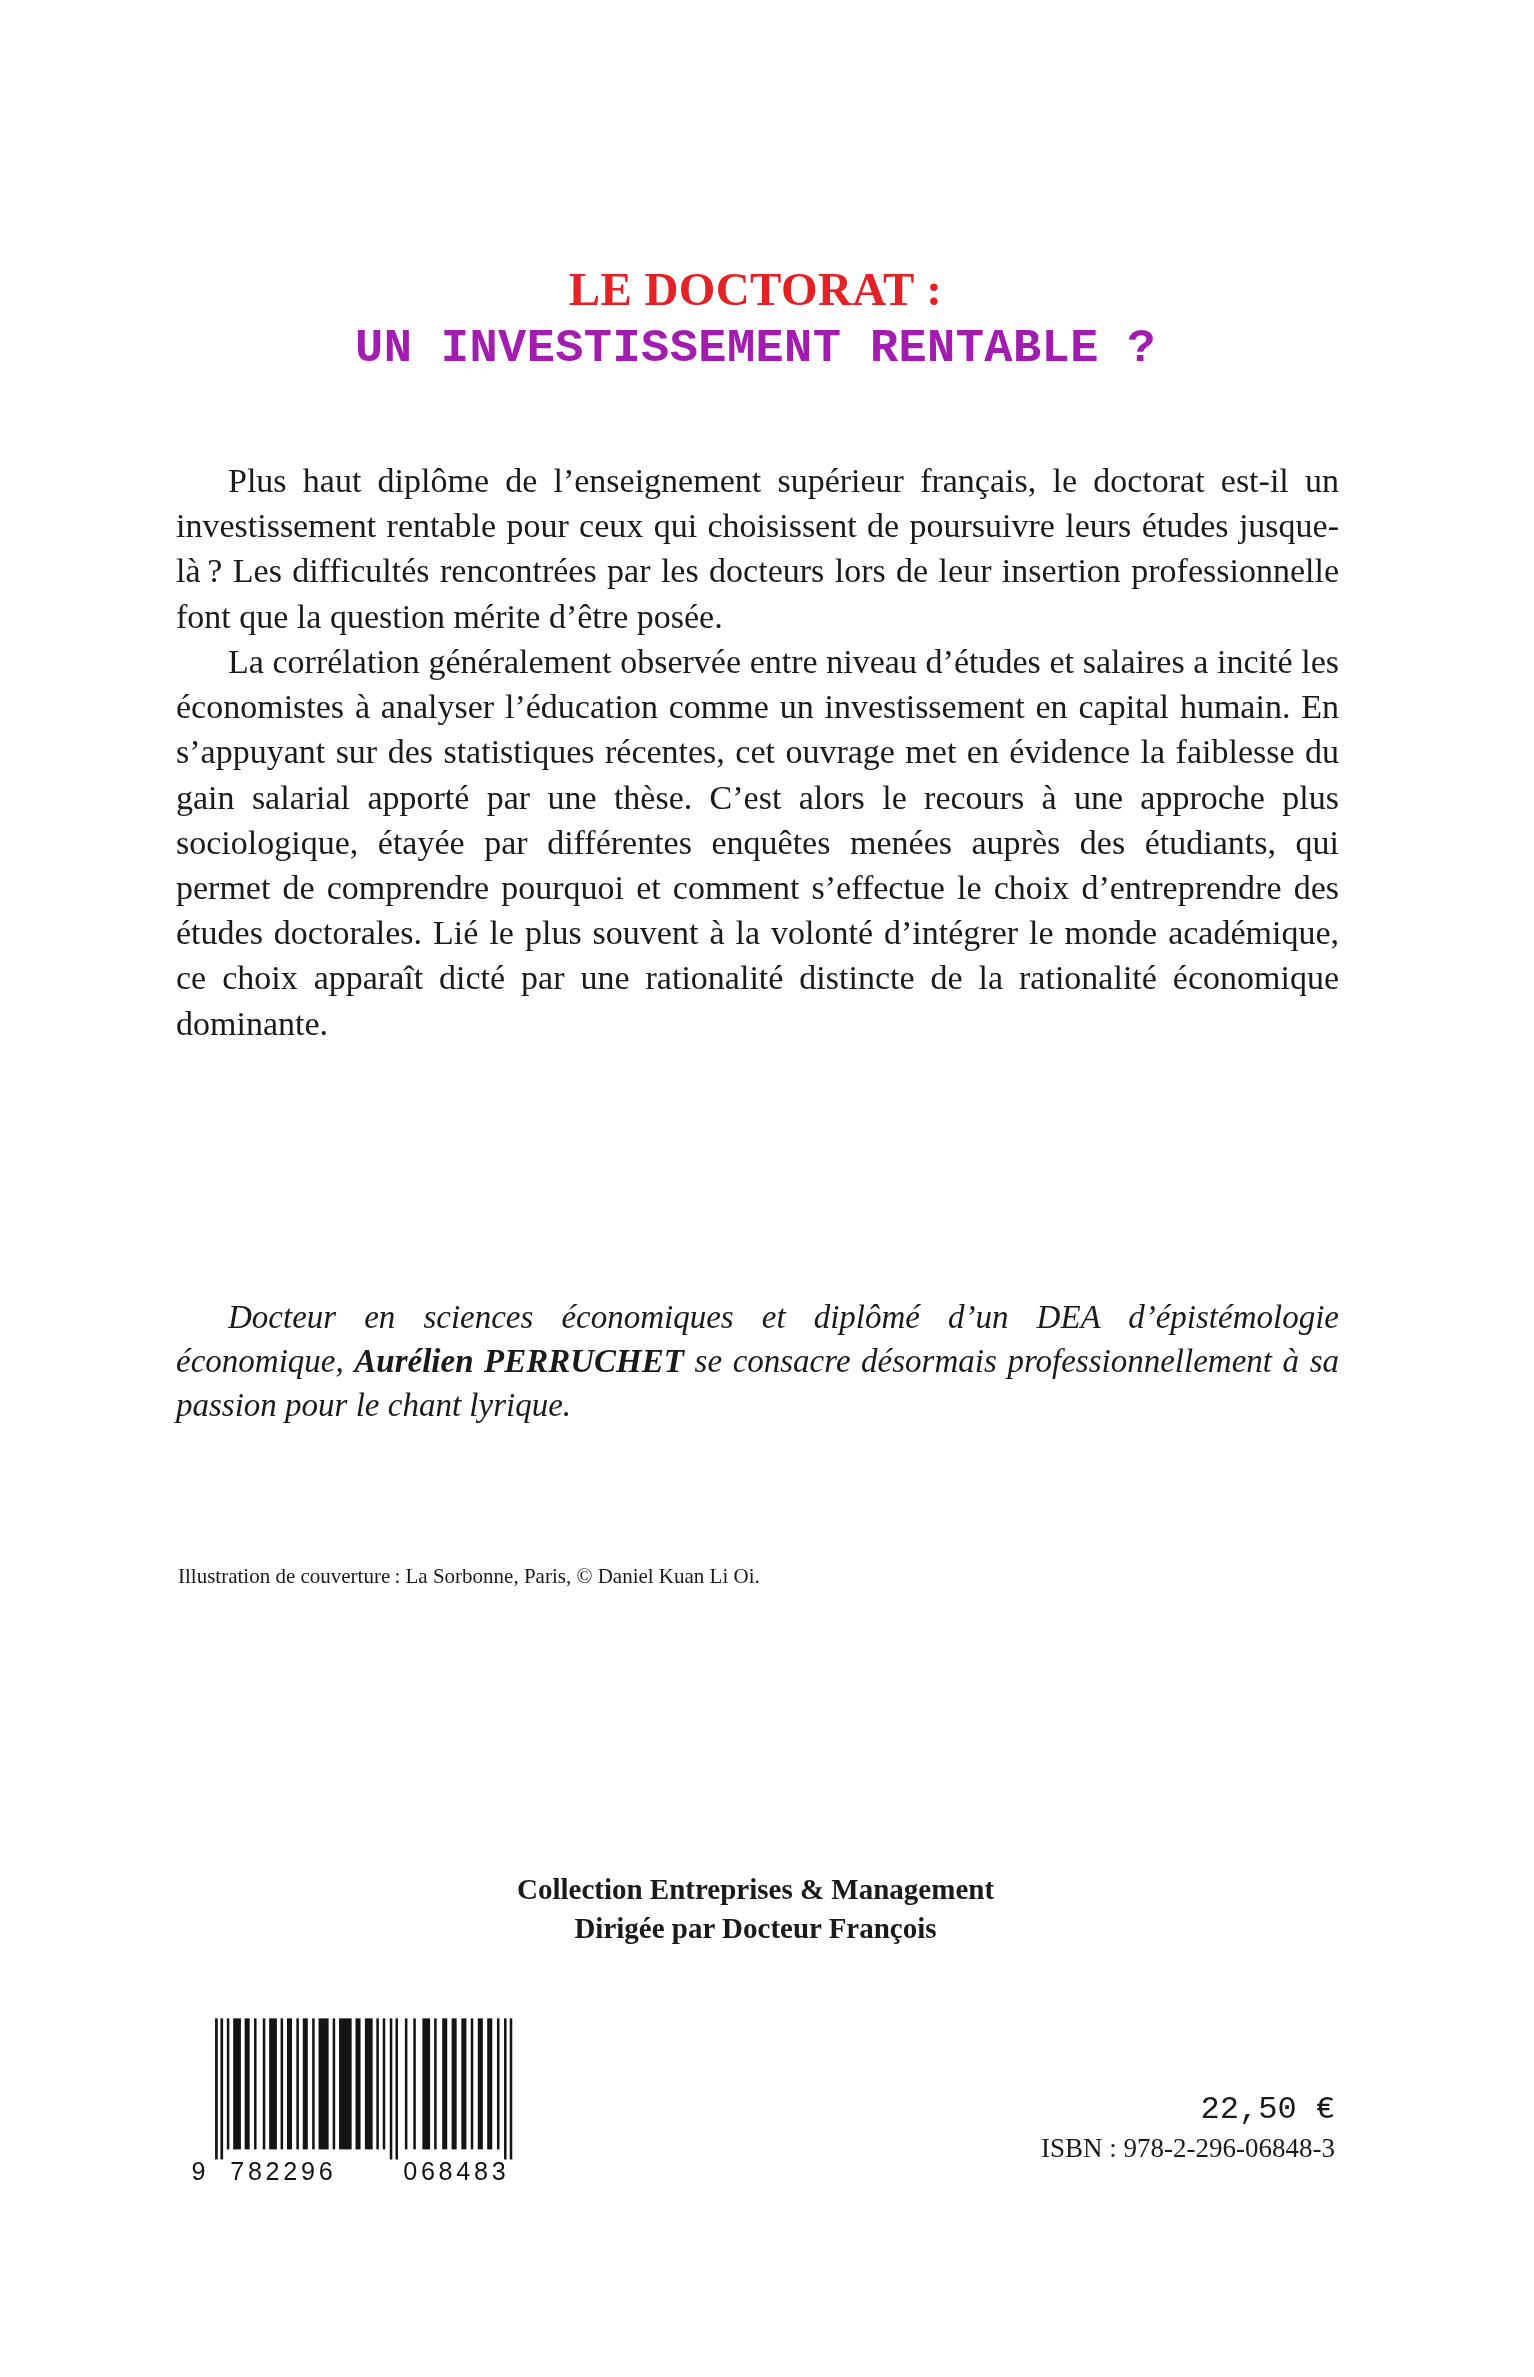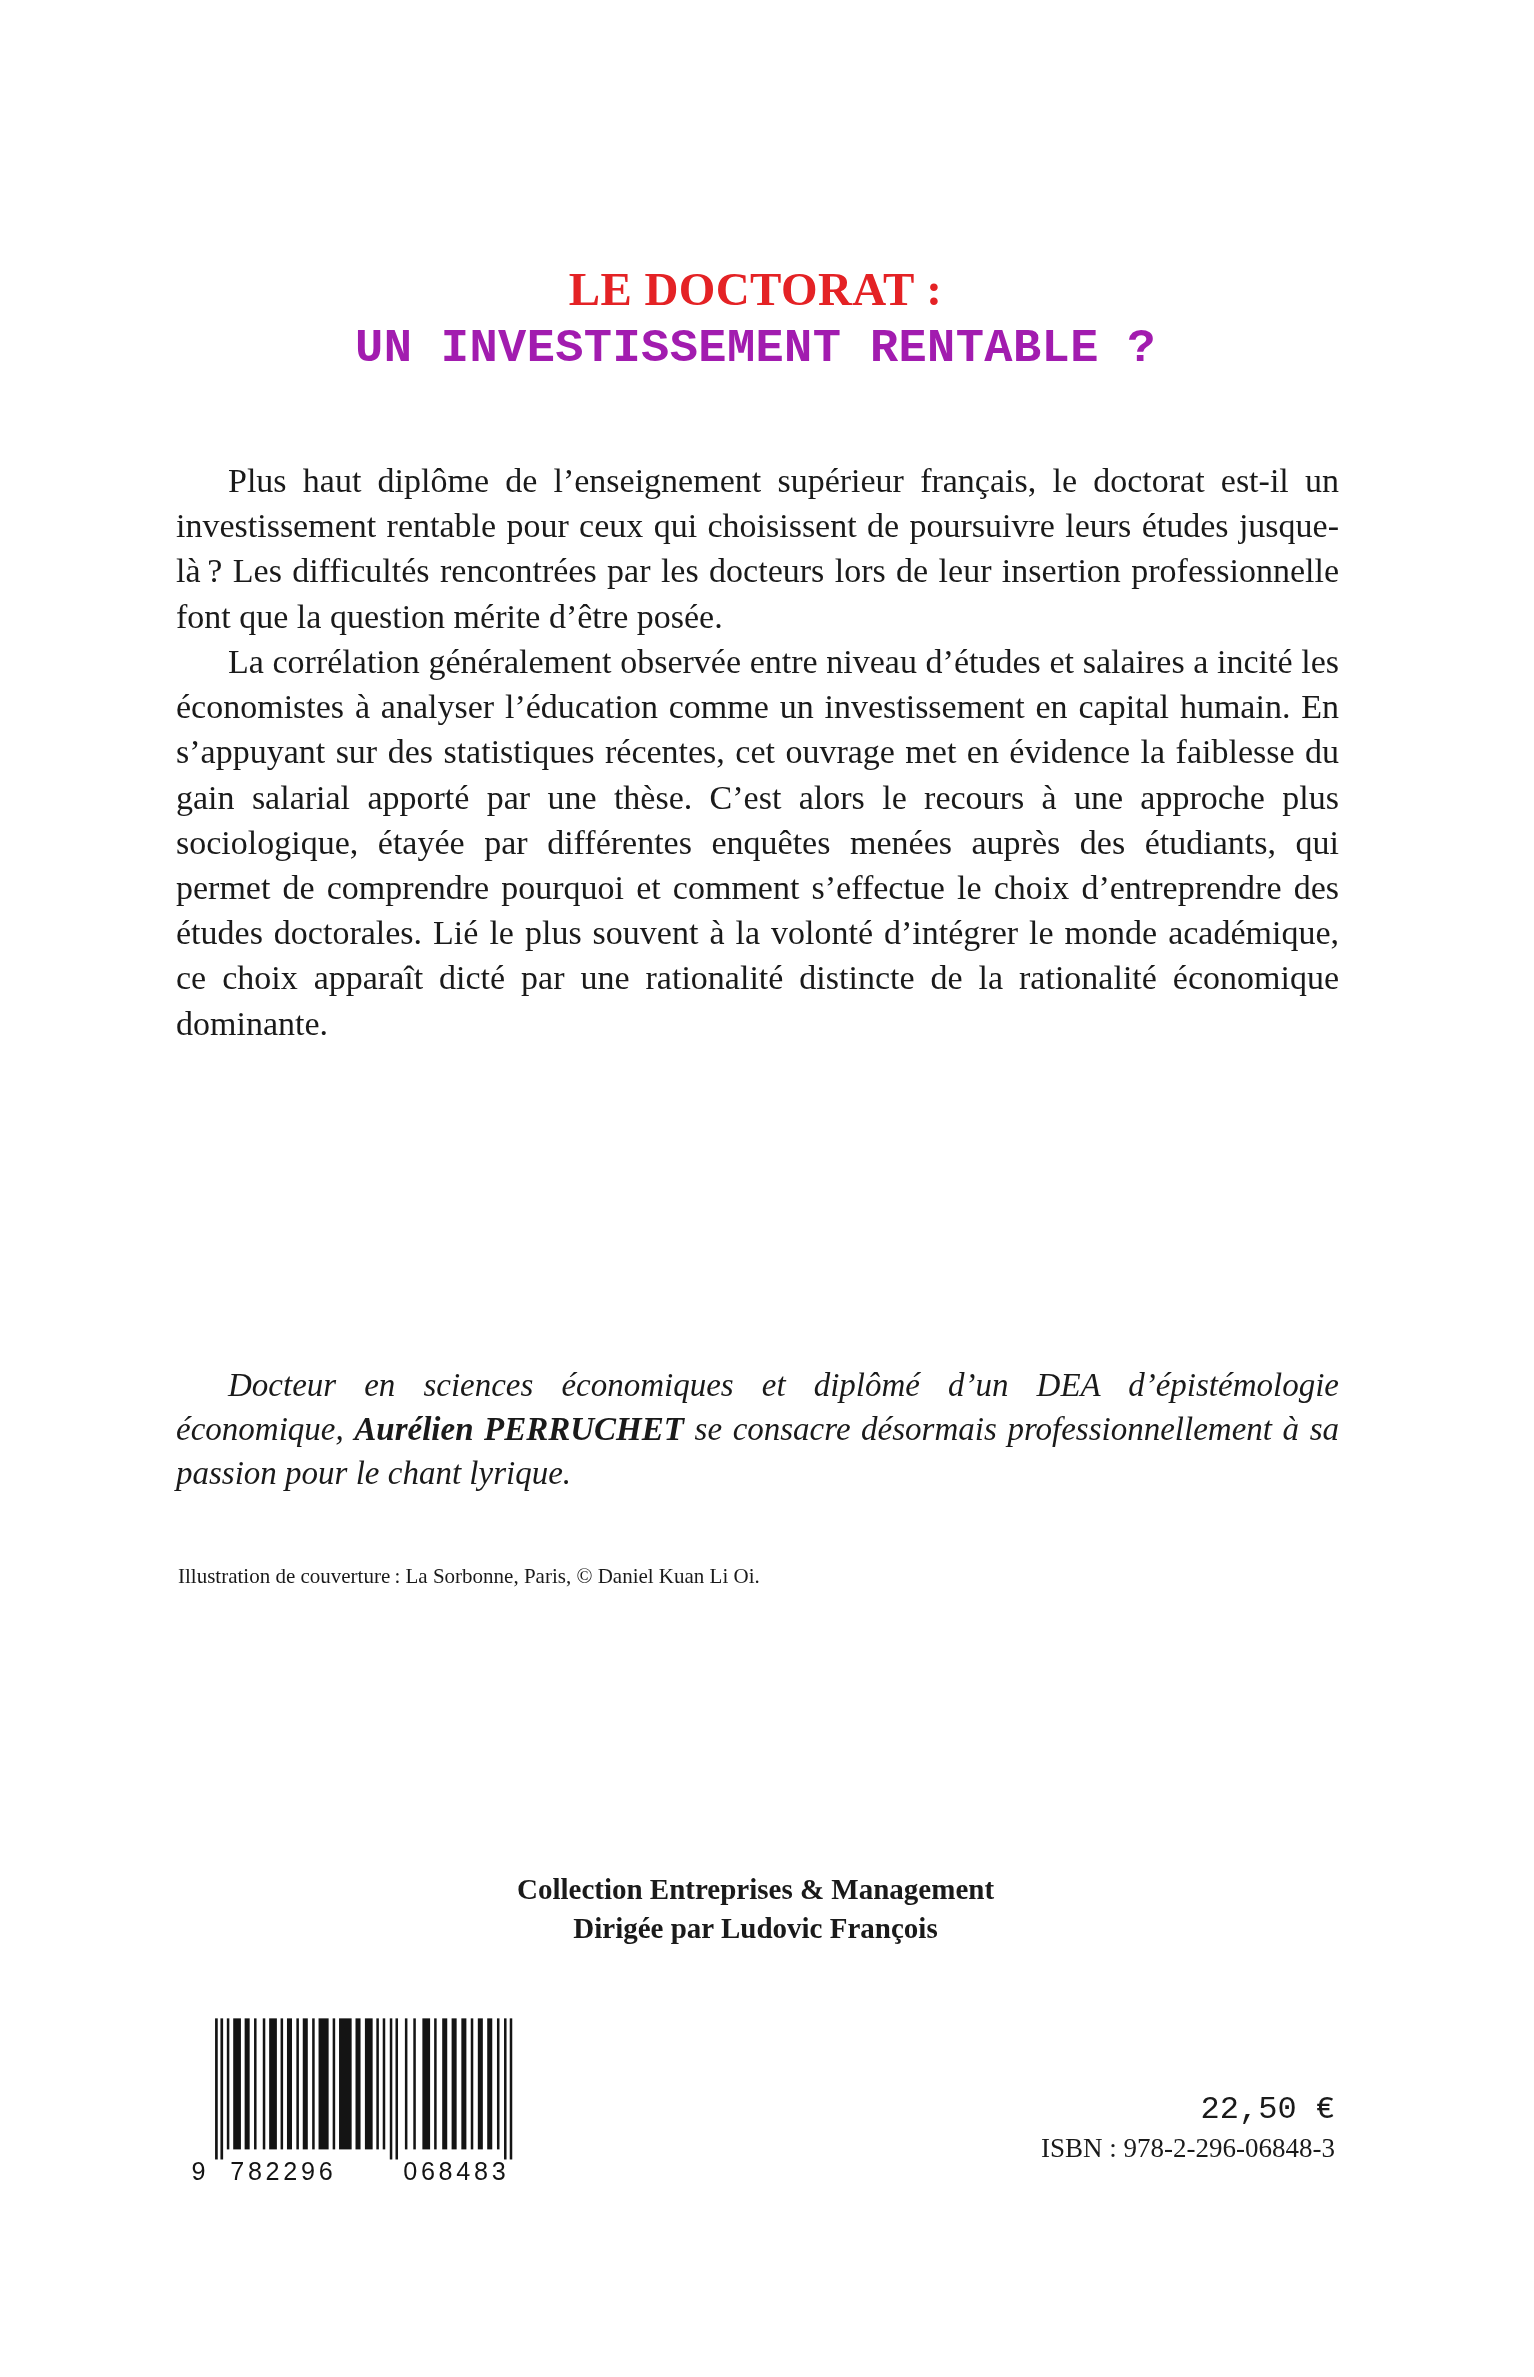--- a/index.html
+++ b/index.html
@@ -48,21 +48,21 @@
     text-align: justify;
     text-indent: 52px;
     margin: 0;
     hyphens: none;
   }
 
   
   .bio-block {
     position: absolute;
     left: 176px;
-    top: 1364px;
+    top: 1296px;
     width: 1163px;
   }
   .bio-par {
     font-size: 33px;
     line-height: 1.33;
     text-align: justify;
     text-indent: 52px;
     font-style: italic;
     margin: 0;
   }
@@ -141,21 +141,21 @@
   </div>
 
   <div class="bio-block">
     <p class="bio-par"><span>Docteur en sciences économiques et diplômé d’un DEA d’épistémologie économique, </span><span class="bio-name">Aurélien PERRUCHET</span><span> se consacre désormais professionnellement à sa passion pour le chant lyrique.</span></p>
   </div>
 
   <div class="credit-line">Illustration de couverture : La Sorbonne, Paris, © Daniel Kuan Li Oi.</div>
 
   <div class="collection-block">
     <div class="collection-line">Collection Entreprises &amp; Management</div>
-    <div class="collection-line">Dirigée par Ludovic François</div>
+    <div class="collection-line">Dirigée par Docteur François</div>
   </div>
 
   <div class="barcode-area">
     <svg class="barcode-svg" width="353" height="168" viewBox="0 0 210 100">
       <g fill="#141414">
 
         <rect x="22" y="2" width="1.6" height="84"></rect>
         <rect x="25.2" y="2" width="1.6" height="84"></rect>
 
         <rect x="29" y="2" width="1.5" height="78"></rect>

